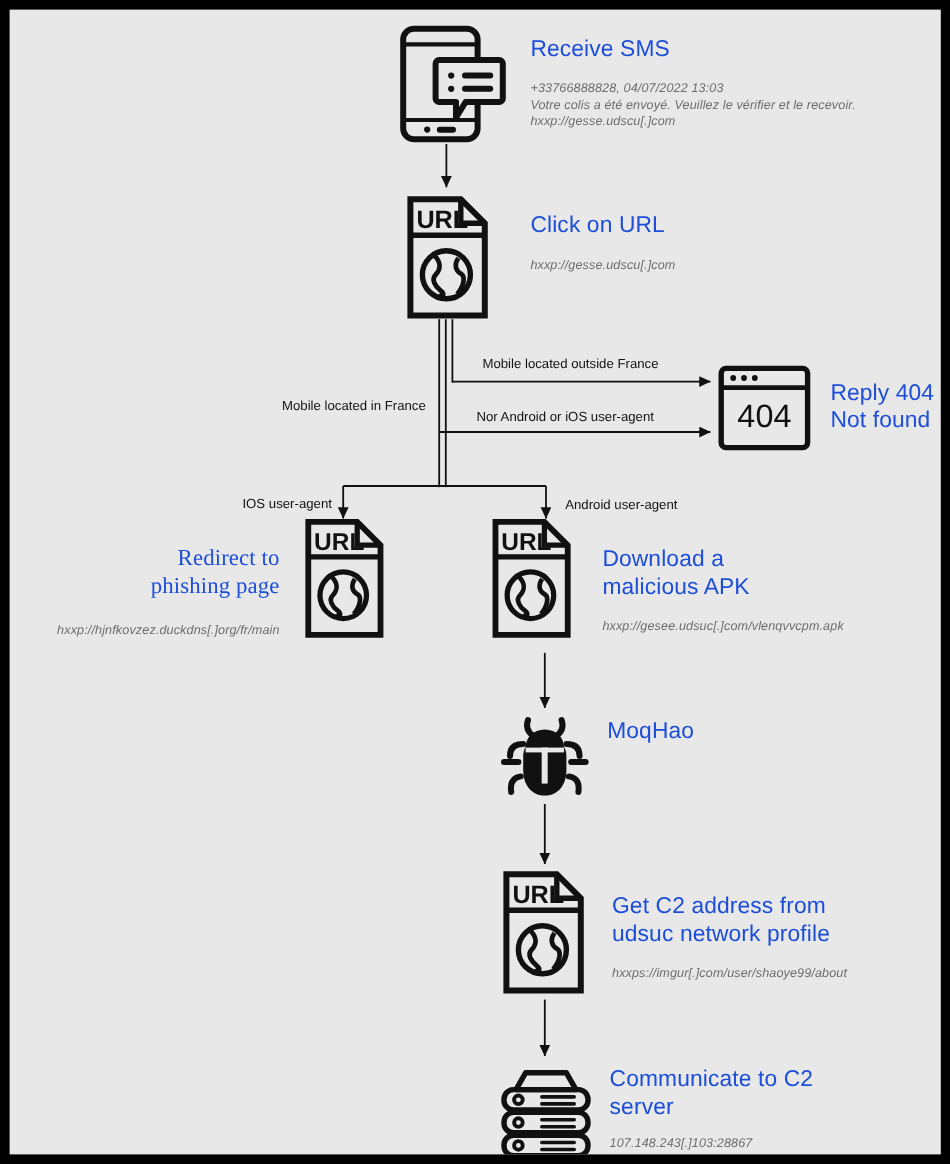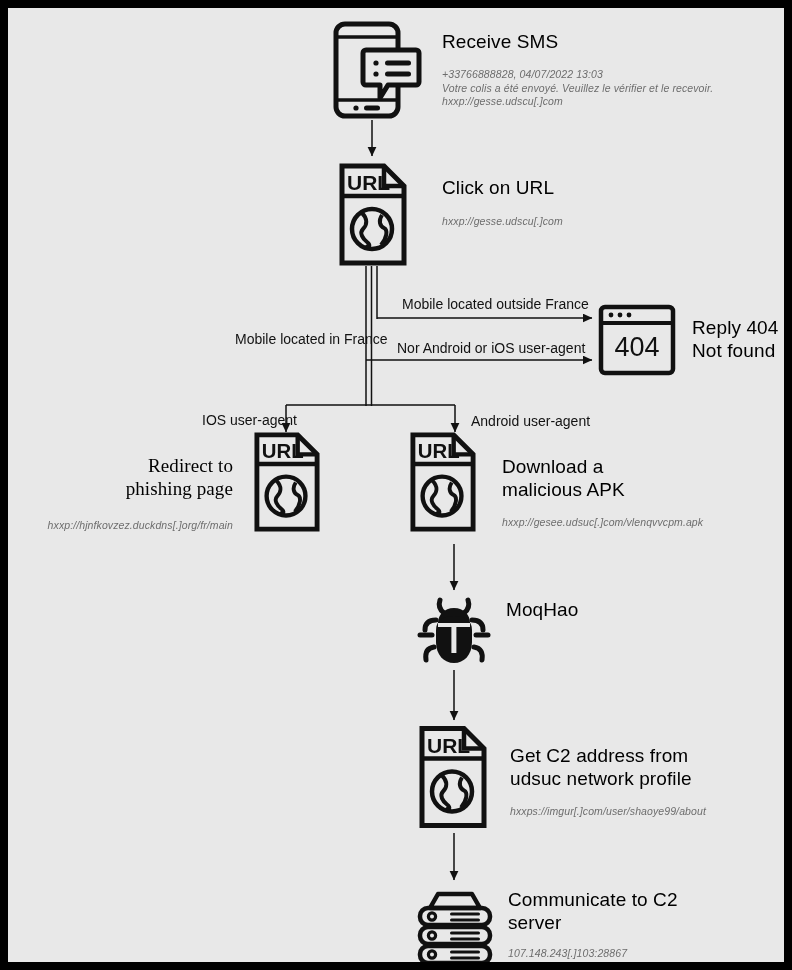--- a/index.html
+++ b/index.html
@@ -26,39 +26,39 @@
     top: 0;
     width: 792px;
     height: 970px;
     pointer-events: none;
   }
   .icon-box {
     position: absolute;
   }
   .label-title {
     position: absolute;
-    color: #000000;
+    color: #1d4ed8;
     font-size: 19px;
     line-height: 23px;
     letter-spacing: 0.1px;
   }
   .label-title.right { text-align: right; font-family: Liberation Serif, serif; }
   .label-sub {
     position: absolute;
     color: #6d6d6d;
     font-size: 10.5px;
     line-height: 13.5px;
     font-style: italic;
     letter-spacing: 0.1px;
   }
   .label-sub.right { text-align: right; }
   .edge-label {
     position: absolute;
     color: #121212;
-    font-size: 14px;
+    font-size: 11px;
     line-height: 14px;
     white-space: nowrap;
   }
   svg { display: block; }
 </style>
 </head>
 <body>
 
 <div id="canvas">
 

